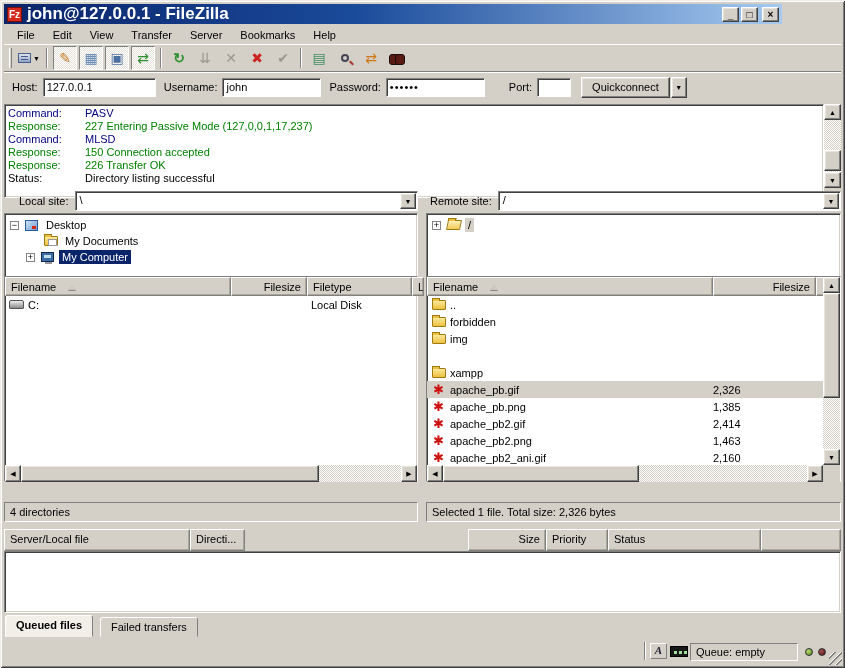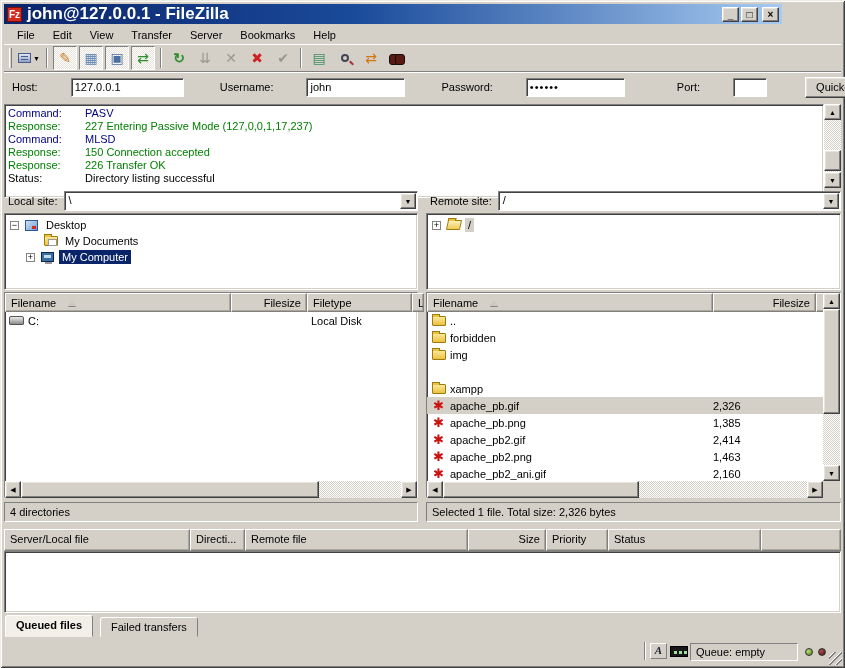--- a/index.html
+++ b/index.html
@@ -42,21 +42,21 @@
   .dis { color:#9a968e !important; }
   .i-server { width:13px; height:10px; background:linear-gradient(#dfe6f2,#8fa3c6); border:1px solid #4a5d8a; position:relative; }
   .i-server::after { content:""; position:absolute; left:2px; top:2px; width:7px; height:1px; background:#4a5d8a; box-shadow:0 3px 0 #4a5d8a; }
   .lens { width:8px; height:8px; border:2px solid #445; border-radius:50%; position:relative; }
   .lens::after { content:""; position:absolute; left:6px; top:6px; width:5px; height:2px; background:#a33; transform:rotate(45deg); }
   .binoc { width:16px; height:9px; position:relative; }
   .binoc::before,.binoc::after { content:""; position:absolute; top:0; width:8px; height:9px; background:#5a1a14; border:1px solid #1a0a08; border-radius:3px; }
   .binoc::before{ left:0; } .binoc::after{ right:0; }
 
   
-  .qcbar { left:4px; top:71px; width:837px; height:31px; display:flex; align-items:center; border-top:1px solid #808080; box-shadow:inset 0 1px 0 #fff;gap:28px; }
+  .qcbar { left:4px; top:71px; width:837px; height:31px; display:flex; align-items:center; border-top:1px solid #808080; box-shadow:inset 0 1px 0 #fff; }
   .qcbar label { margin:0 5px 0 8px; }
   .tbox { height:19px; border:1px solid; border-color:#808080 #fff #fff #808080; box-shadow:inset 1px 1px 0 #404040;
           background:#fff; font-family:"Liberation Sans", sans-serif; font-size:11px; padding:0 3px; outline:none; }
   .qc-btn { height:21px; padding:0 10px; margin-left:10px; font-size:11px; }
   .qc-dd { width:16px; height:21px; margin-left:1px; font-size:7px; text-align:center; line-height:19px; }
 
   
   .log { left:4px; top:104px; width:820px; height:94px; overflow:hidden; padding:2px 0; }
   .log-line { display:flex; line-height:13px; padding-left:3px; white-space:nowrap; }
   .log-label { width:77px; flex:none; }
@@ -91,21 +91,21 @@
   .docs::after { content:""; position:absolute; left:3px; top:2px; width:7px; height:5px; background:#fff; border:1px solid #999; }
   .desktop-i { width:13px; height:11px; background:linear-gradient(135deg,#cfe2f5,#6f9fd0); border:1px solid #2a5a9a; position:relative; }
   .desktop-i::after { content:""; position:absolute; right:1px; bottom:1px; width:4px; height:3px; background:#d42b1e; }
   .computer-i { width:13px; height:10px; background:#3a6ea5; border:1px solid #10264a; position:relative; }
   .computer-i::before { content:""; position:absolute; left:2px; top:2px; right:2px; bottom:3px; background:#bfe0ea; }
   .computer-i::after { content:""; position:absolute; left:3px; bottom:-3px; width:7px; height:2px; background:#9a96a0; }
   .drive-i { width:15px; height:9px; background:linear-gradient(#ececec,#8a8a8a); border:1px solid #555; border-radius:2px 2px 1px 1px; }
   .imgfile { color:#cc1111; font-size:13px; line-height:13px; }
 
   
-  .listbox { top:292px; height:206px; background:#fff; }
+  .listbox { top:276px; height:206px; background:#fff; }
   .hdrrow { position:absolute; top:0; left:0; right:0; height:19px; }
   .hdrcell { position:absolute; top:0; height:19px; background:#d4d0c8; border:1px solid;
              border-color:#fff #808080 #808080 #fff; box-shadow:inset -1px -1px 0 #aca899;
              padding:3px 5px 0 5px; white-space:nowrap; overflow:hidden; }
   .hdrcell.num { text-align:right; }
   .sort-asc { display:inline-block; width:0; height:0; border-left:4px solid transparent; border-right:4px solid transparent;
               border-bottom:6px solid #cdc9c0; margin-left:12px; vertical-align:1px;
               filter:drop-shadow(0 1px 0 #8a867e); }
   .lrow { position:absolute; left:0; height:17px; display:flex; align-items:center; padding-left:3px; }
   .lrow .fname { white-space:nowrap; }
@@ -255,21 +255,21 @@
   </div>
 
   <div class="abs" style="left:824px; top:104px; width:17px; height:84px;">
     <div class="sbtrack" style="left:0; top:0; width:17px; height:84px;"></div>
     <div class="sb" style="left:0; top:0; width:17px; height:16px;">▲</div>
     <div class="sb" style="left:0; top:46px; width:17px; height:21px;"></div>
     <div class="sb" style="left:0; top:68px; width:17px; height:16px;">▼</div>
   </div>
 
   <div class="abs sitebar" style="left:4px; width:414px;">
-    <span style="margin:0 6px 0 4px;">Local site:</span>
+    <span style="margin:0 6px 0 15px;">Local site:</span>
     <div class="combo" style="flex:1;">
       <span class="cval">\</span>
       <div class="cbtn raised">▼</div>
     </div>
   </div>
 
   <div class="abs sitebar" style="left:426px; width:415px;">
     <span style="margin:0 6px 0 4px;">Remote site:</span>
     <div class="combo" style="flex:1;">
       <span class="cval">/</span>
@@ -416,21 +416,20 @@
     </div>
     <div class="abs" style="left:396px; top:188px; width:17px; height:17px; background:#d4d0c8;"></div>
   </div>
 
   <div class="abs statusbox" style="left:4px; width:414px;">4 directories</div>
   <div class="abs statusbox" style="left:426px; width:415px;">Selected 1 file. Total size: 2,326 bytes</div>
 
   <div class="abs queuehdr">
     <div class="hdrcell" style="left:0; width:186px; height:22px;">Server/Local file</div>
     <div class="hdrcell" style="left:186px; width:55px; height:22px;">Directi...</div>
-    <div class="hdrcell" style="left:241px; width:223px; height:22px;">Remote file</div>
     <div class="hdrcell num" style="left:464px; width:78px; height:22px;">Size</div>
     <div class="hdrcell" style="left:542px; width:62px; height:22px;">Priority</div>
     <div class="hdrcell" style="left:604px; width:153px; height:22px;">Status</div>
     <div class="hdrcell" style="left:757px; width:80px; height:22px;"></div>
   </div>
 
   <div class="abs queuebody sunken-white"></div>
 
   <div class="abs" style="left:4px; top:615px; width:837px; height:24px;">
     <div class="tab active" style="left:1px;">Queued files</div>

